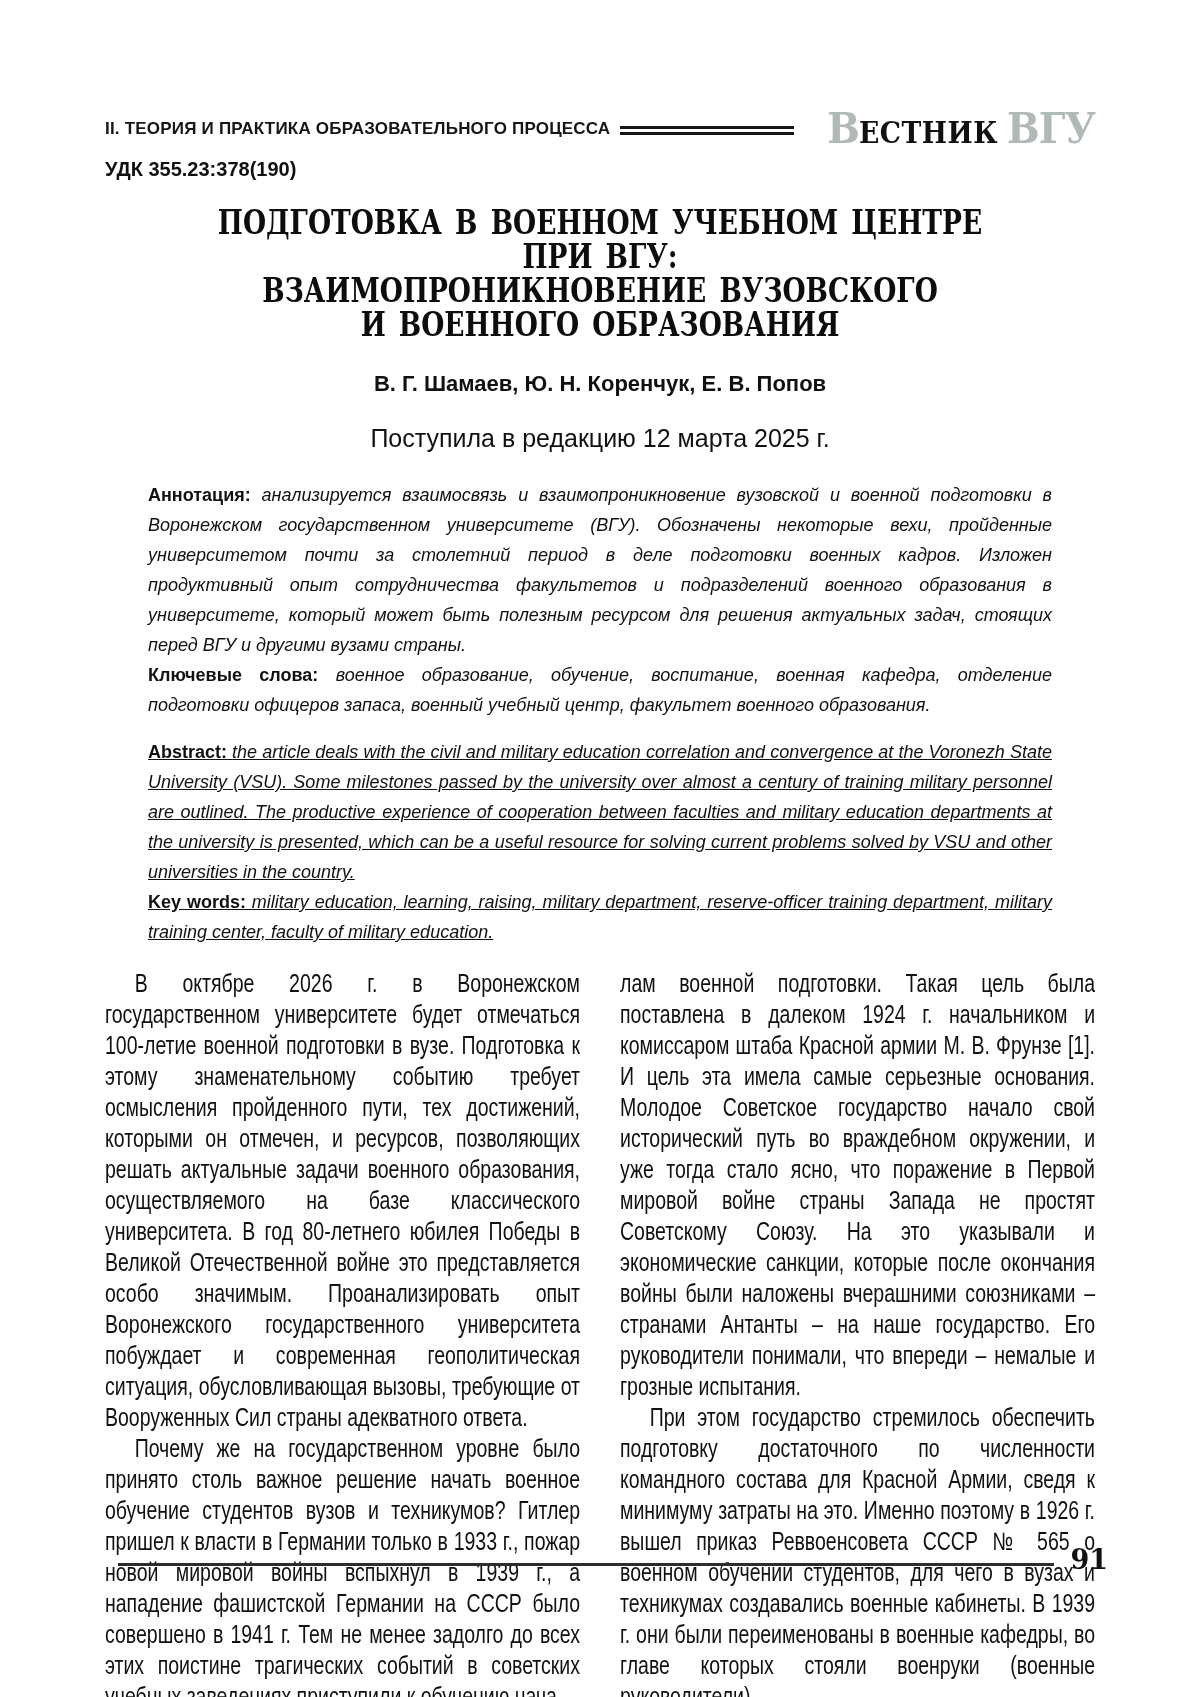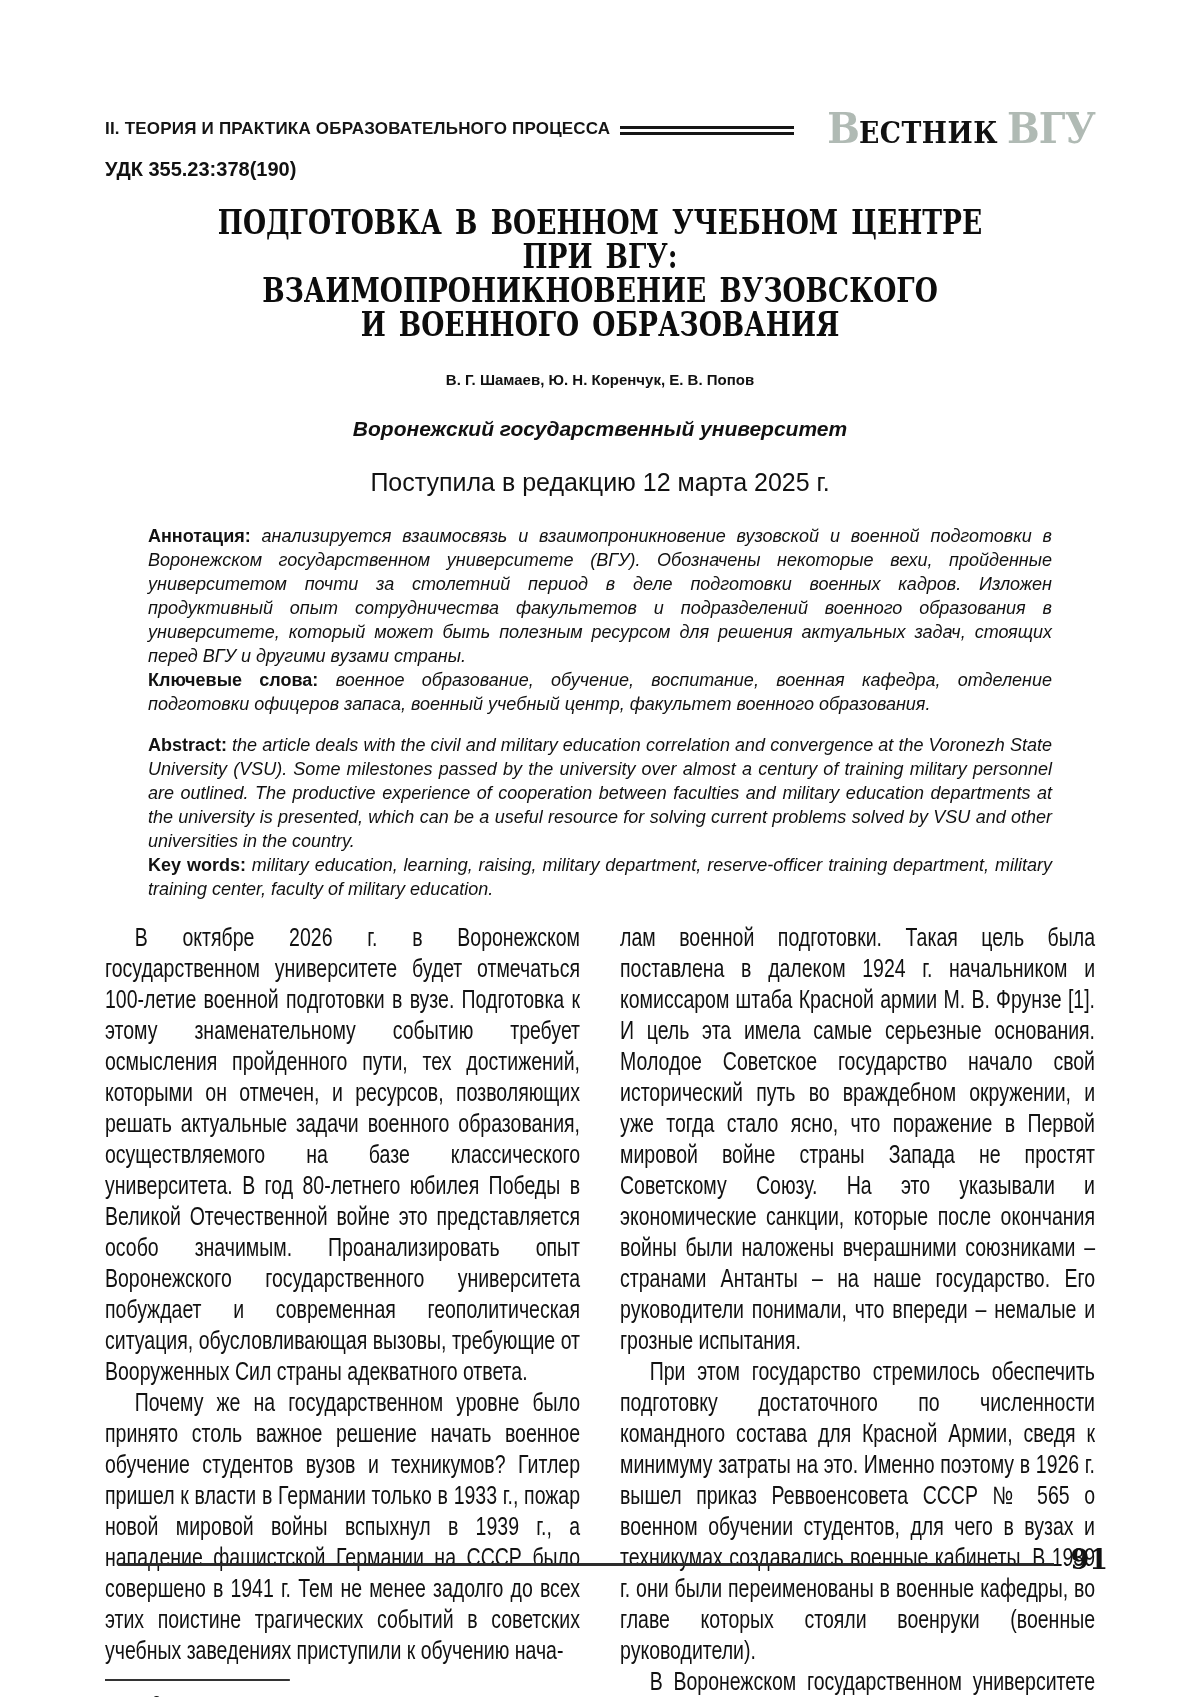--- a/index.html
+++ b/index.html
@@ -20,27 +20,27 @@
   .logo .lg { font-size:42px; letter-spacing:-1px; }
   .logo .sm { font-size:29px; color:#111; letter-spacing:0.5px; }
   .logo .gap { margin-left:10px; }
 
   .udc { margin-top:8px; font-weight:bold; font-size:20px; }
 
   .title { margin-top:24px; text-align:center; font-family:"DejaVu Serif", serif;
     font-weight:bold; font-size:34px; line-height:34px; color:#0d0d0d;
     transform:scaleX(0.78); transform-origin:50% 0; word-spacing:5px; }
 
-  .authors { margin-top:30px; text-align:center; font-weight:bold; font-size:15px; }
+  .authors { margin-top:30px; text-align:center; font-weight:bold; font-size:22px; }
   .affiliation { margin-top:29px; text-align:center; font-weight:bold; font-style:italic; font-size:21px; }
   .received { margin-top:27px; text-align:center; font-size:25px; }
 
-  .meta { margin:0 43px; font-size:18px; line-height:24px; text-align:justify; }
+  .meta { margin:0 43px; font-size:18px; line-height:30px; text-align:justify; }
   .meta-ru { margin-top:27px; }
-  .meta-en { margin-top:17px; }
+  .meta-en { margin-top:17px;text-decoration:underline; }
   .meta p { margin:0; }
   .meta .label { font-weight:bold; font-style:normal; }
   .meta .txt { font-style:italic; }
 
   .columns { display:flex; gap:40px; margin-top:21px; }
   .col { width:475px; }
   .colinner { width:609px; transform:scaleX(0.78); transform-origin:0 0;
     font-size:25px; line-height:31px; text-align:justify; }
   .colinner p { margin:0; }
   .colinner p.ind { text-indent:38px; }
@@ -70,21 +70,20 @@
 
     <div class="udc">УДК 355.23:378(190)</div>
 
     <h1 class="title" style="margin-bottom:0;">
       <div>ПОДГОТОВКА В ВОЕННОМ УЧЕБНОМ ЦЕНТРЕ ПРИ ВГУ:</div>
       <div>ВЗАИМОПРОНИКНОВЕНИЕ ВУЗОВСКОГО</div>
       <div>И ВОЕННОГО ОБРАЗОВАНИЯ</div>
     </h1>
 
     <div class="authors">В. Г. Шамаев, Ю. Н. Коренчук, Е. В. Попов</div>
-    <div class="affiliation">Воронежский государственный университет</div>
     <div class="received">Поступила в редакцию 12 марта 2025 г.</div>
 
     <section class="meta meta-ru">
       <p><span class="label">Аннотация:</span> <span class="txt">анализируется взаимосвязь и взаимопроникновение вузовской и военной подготовки в Воронежском государственном университете (ВГУ). Обозначены некоторые вехи, пройденные университетом почти за столетний период в деле подготовки военных кадров. Изложен продуктивный опыт сотрудничества факультетов и подразделений военного образования в университете, который может быть полезным ресурсом для решения актуальных задач, стоящих перед ВГУ и другими вузами страны.</span></p>
       <p><span class="label">Ключевые слова:</span> <span class="txt">военное образование, обучение, воспитание, военная кафедра, отделение подготовки офицеров запаса, военный учебный центр, факультет военного образования.</span></p>
     </section>
 
     <section class="meta meta-en">
       <p><span class="label">Abstract:</span> <span class="txt">the article deals with the civil and military education correlation and convergence at the Voronezh State University (VSU). Some milestones passed by the university over almost a century of training military personnel are outlined. The productive experience of cooperation between faculties and military education departments at the university is presented, which can be a useful resource for solving current problems solved by VSU and other universities in the country.</span></p>
       <p><span class="label">Key words:</span> <span class="txt">military education, learning, raising, military department, reserve-officer training department, military training center, faculty of military education.</span></p>

